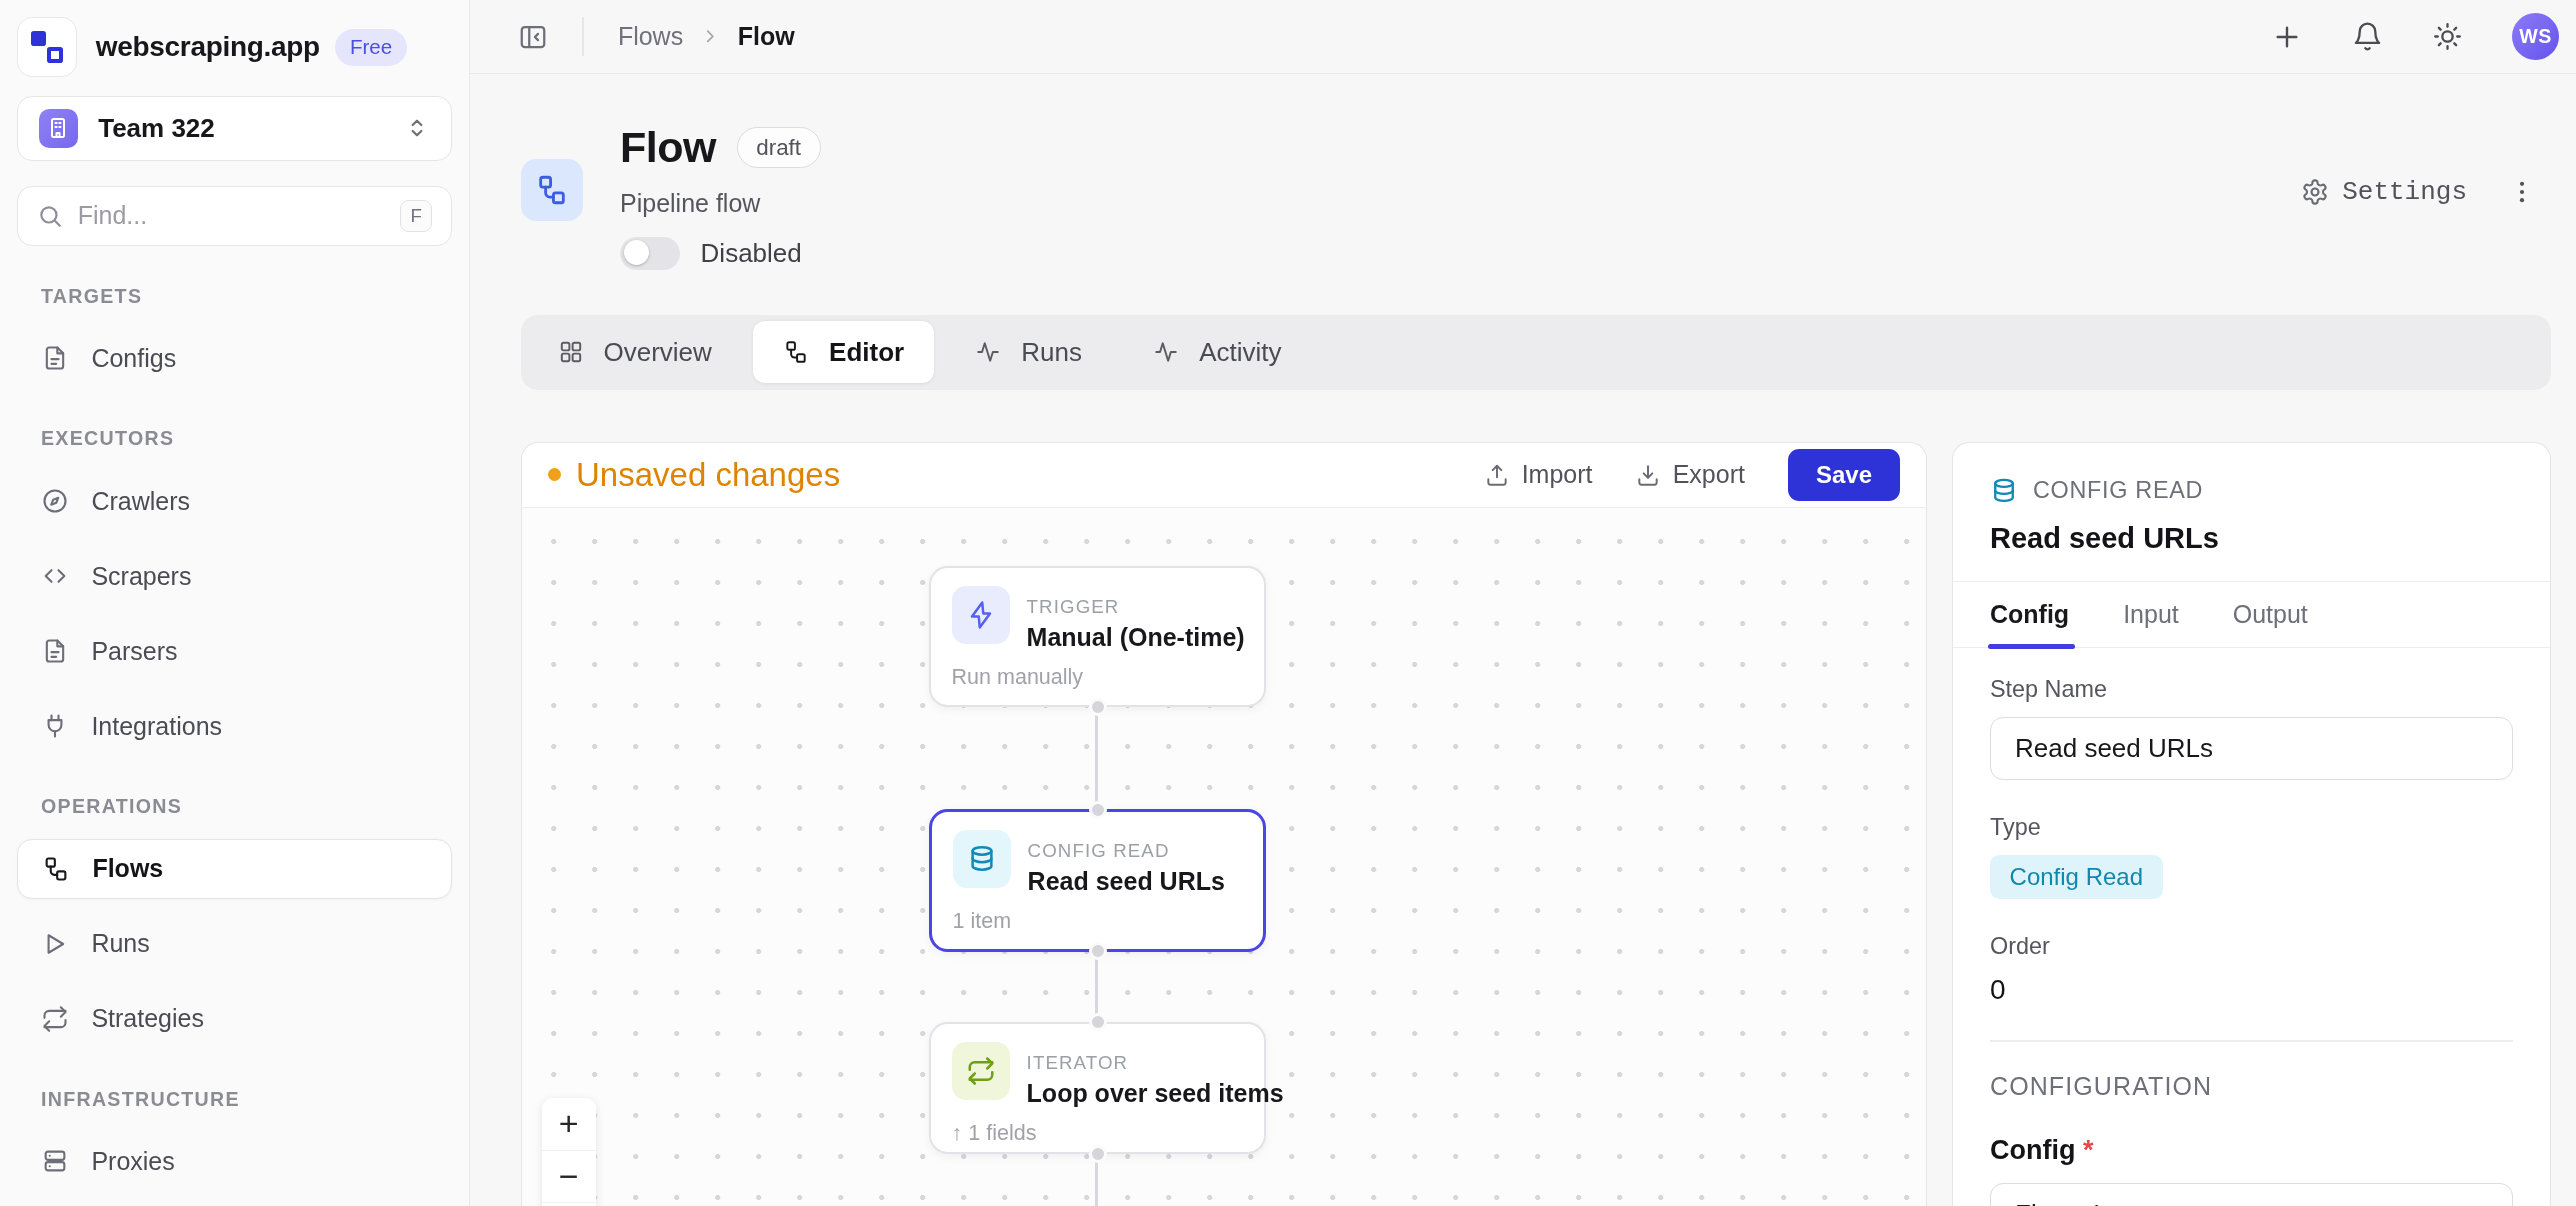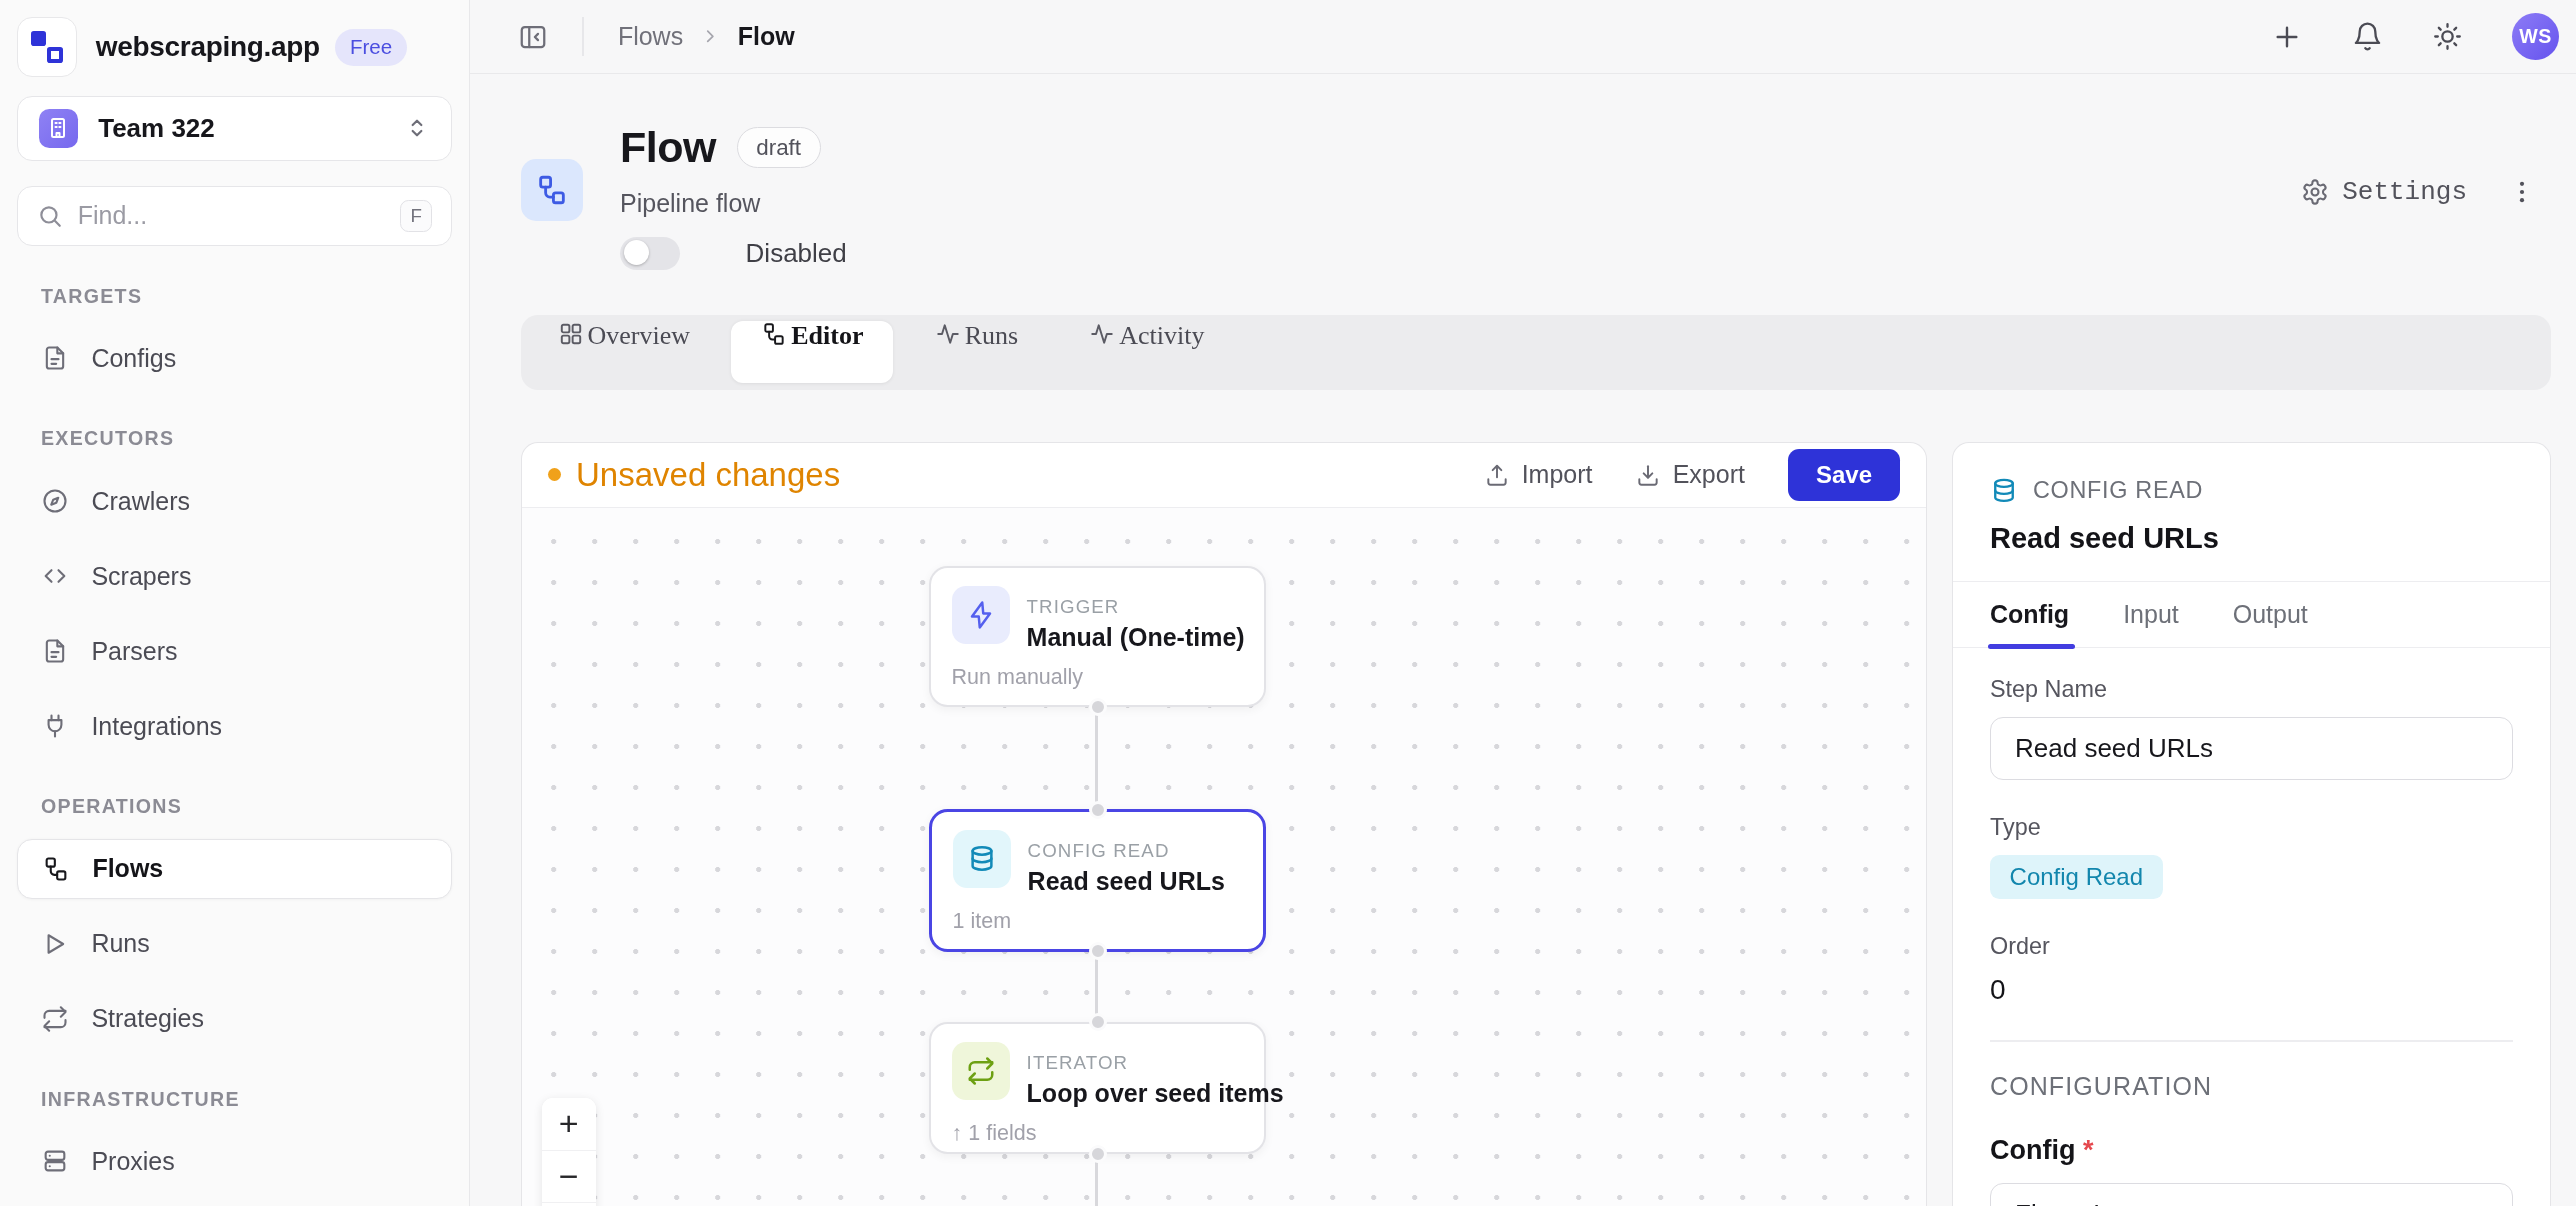--- a/index.html
+++ b/index.html
@@ -95,32 +95,32 @@
     border:1.9px solid #dcdce0; border-radius:934px; padding:6.5px 18.7px;
     font-size:22.4px; color:#52525b; background:#fdfdfd;
   }
   .flow-sub { font-size:25px; color:#55555e; margin-top:17px; }
   .toggle-row { display:flex; align-items:center; gap:20.6px; margin-top:18.7px; }
   .toggle { width:60px; height:33px; border-radius:934px; background:#e4e4e8; position:relative; cursor:pointer; }
   .toggle .knob {
     position:absolute; left:3.7px; top:3.7px; width:25px; height:25px; border-radius:50%;
     background:#fff; box-shadow:0 0.9px 2.8px rgba(0,0,0,0.25);
   }
-  .toggle-label { font-size:26px; color:#3f3f46;margin-left:45px; }
+  .toggle-label { font-size:26px; color:#3f3f46; }
   .head-actions { position:absolute; right:15px; top:54px; display:flex; align-items:center; gap:41px;font-family:Liberation Mono, monospace; }
   .settings-btn { display:flex; align-items:center; gap:13px; color:#52525b; font-size:26px; cursor:pointer; }
   .kebab-btn { color:#52525b; display:flex; cursor:pointer; }
 
   .tabbar {
     margin-top:45px; background:#ececee; border-radius:17px; padding:6.5px;
     display:flex; align-items:center; height:75px;
   }
   .tab {
-    display:flex; align-items:flex-start; gap:4px; padding:0 30px; height:62px;
-    border-radius:12px; color:#4b4b54; font-size:26px; cursor:pointer; margin-right:11.2px;font-family:Liberation Serif, serif;
+    display:flex; align-items:center; gap:20px; padding:0 30px; height:62px;
+    border-radius:12px; color:#4b4b54; font-size:26px; cursor:pointer; margin-right:11.2px;
   }
   .tab .t-ic { display:flex; color:#5b5b64; }
   .tab.active { background:#fff; color:#141418; font-weight:600; box-shadow:0 0.9px 3.7px rgba(0,0,0,0.07); }
   .tab.active .t-ic { color:#18181c; }
 
   .work-row { display:flex; gap:25px; margin-top:52px; height:784px; }
 
   
   .editor-card {
     flex:1; background:#fff; border:1.9px solid #e5e5e8; border-bottom:none;

